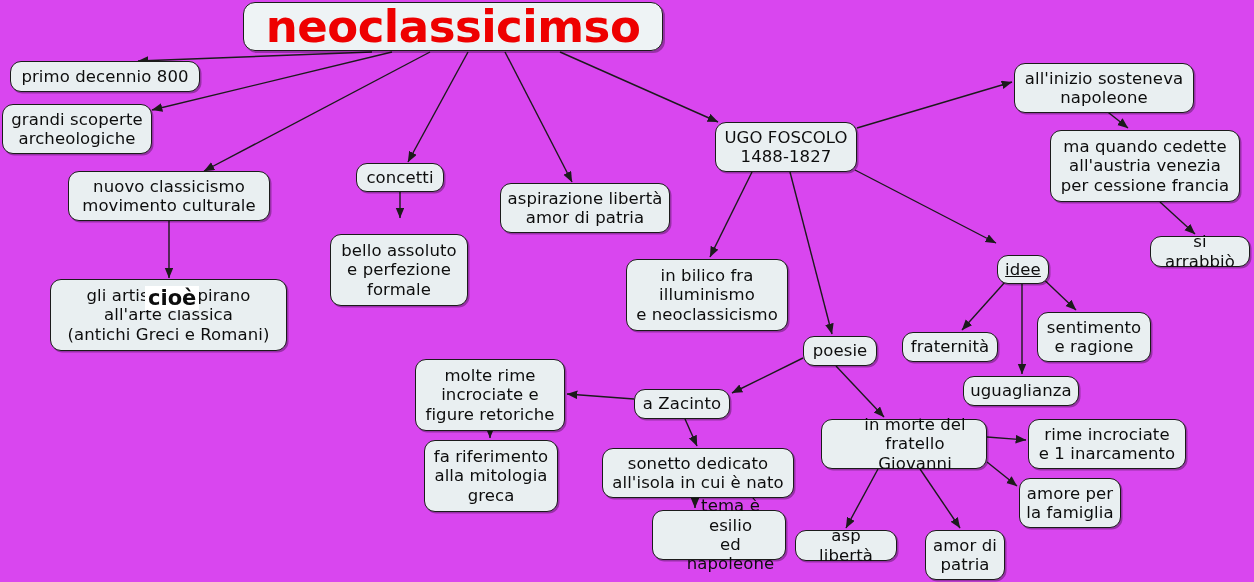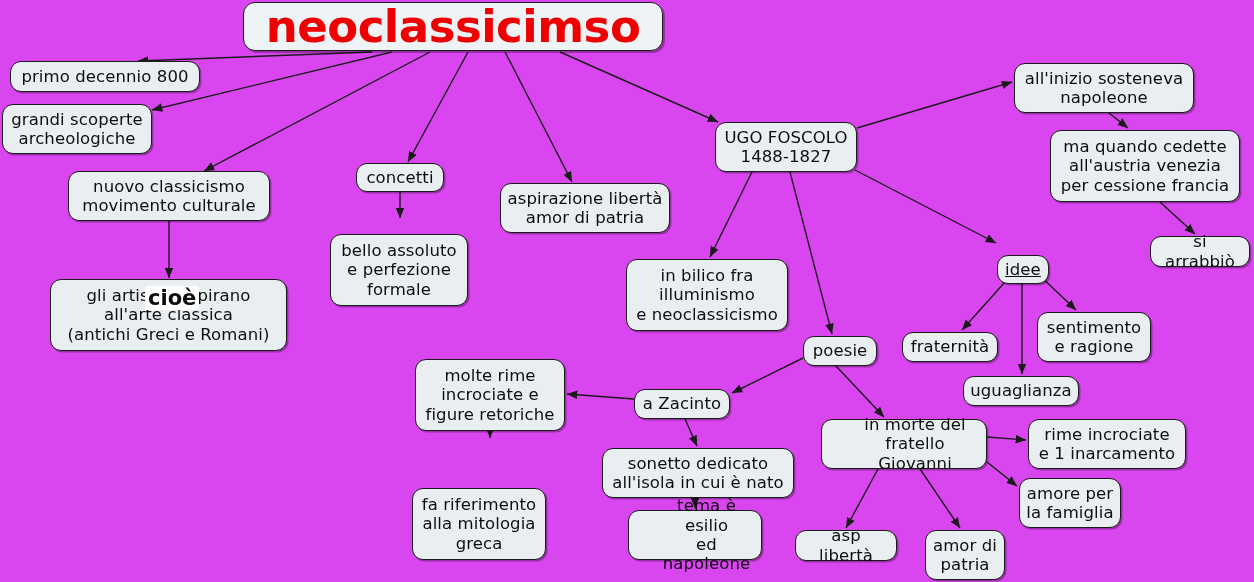--- a/index.html
+++ b/index.html
@@ -136,26 +136,26 @@
       <div class="node pill" style="left: 997px; top: 255px; width: 52px; height: 29px; text-decoration: underline;">idee</div>
       <div class="node pill" style="left: 902px; top: 332px; width: 96px; height: 30px;">fraternità</div>
       <div class="node pill" style="left: 963px; top: 376px; width: 116px; height: 30px;">uguaglianza</div>
       <div class="node pill" style="left: 1037px; top: 312px; width: 114px; height: 50px;">sentimento
 e ragione</div>
       <div class="node pill" style="left: 803px; top: 336px; width: 74px; height: 30px;">poesie</div>
       <div class="node pill" style="left: 634px; top: 389px; width: 96px; height: 30px;">a Zacinto</div>
       <div class="node pill" style="left: 415px; top: 359px; width: 150px; height: 72px;">molte rime
 incrociate e
 figure retoriche</div>
-      <div class="node pill" style="left: 412px; top: 440px; width: 134px; height: 72px; margin-top: 48px;">fa riferimento
+      <div class="node pill" style="left: 424px; top: 440px; width: 134px; height: 72px;">fa riferimento
 alla mitologia
 greca</div>
       <div class="node pill" style="left: 602px; top: 448px; width: 192px; height: 50px;">sonetto dedicato
 all'isola in cui è nato</div>
-      <div class="node pill" style="left: 628px; top: 510px; width: 134px; height: 50px; padding-left: 29px;">tema è esilio
+      <div class="node pill" style="left: 652px; top: 510px; width: 134px; height: 50px; padding-left: 29px;">tema è esilio
 ed napoleone</div>
       <div class="node pill" style="left: 821px; top: 419px; width: 166px; height: 50px; padding-left: 28px;">in morte del
 fratello Giovanni</div>
       <div class="node pill" style="left: 1028px; top: 419px; width: 158px; height: 50px;">rime incrociate
 e 1 inarcamento</div>
       <div class="node pill" style="left: 1019px; top: 478px; width: 102px; height: 50px;">amore per
 la famiglia</div>
       <div class="node pill" style="left: 795px; top: 530px; width: 102px; height: 31px;">asp libertà</div>
       <div class="node pill" style="left: 925px; top: 530px; width: 80px; height: 50px;">amor di
 patria</div>

